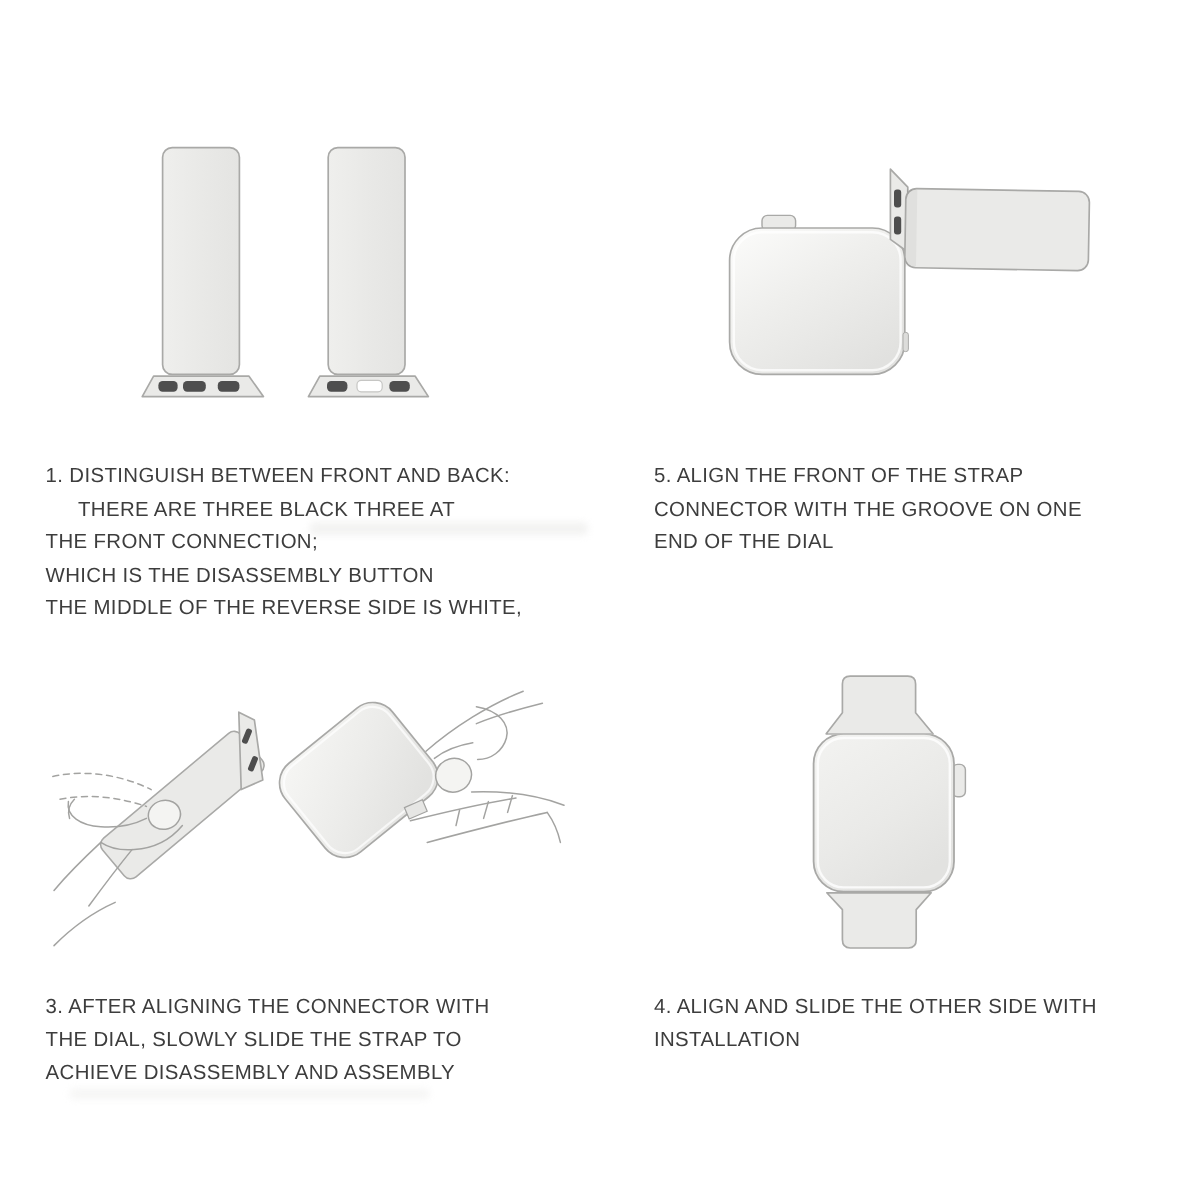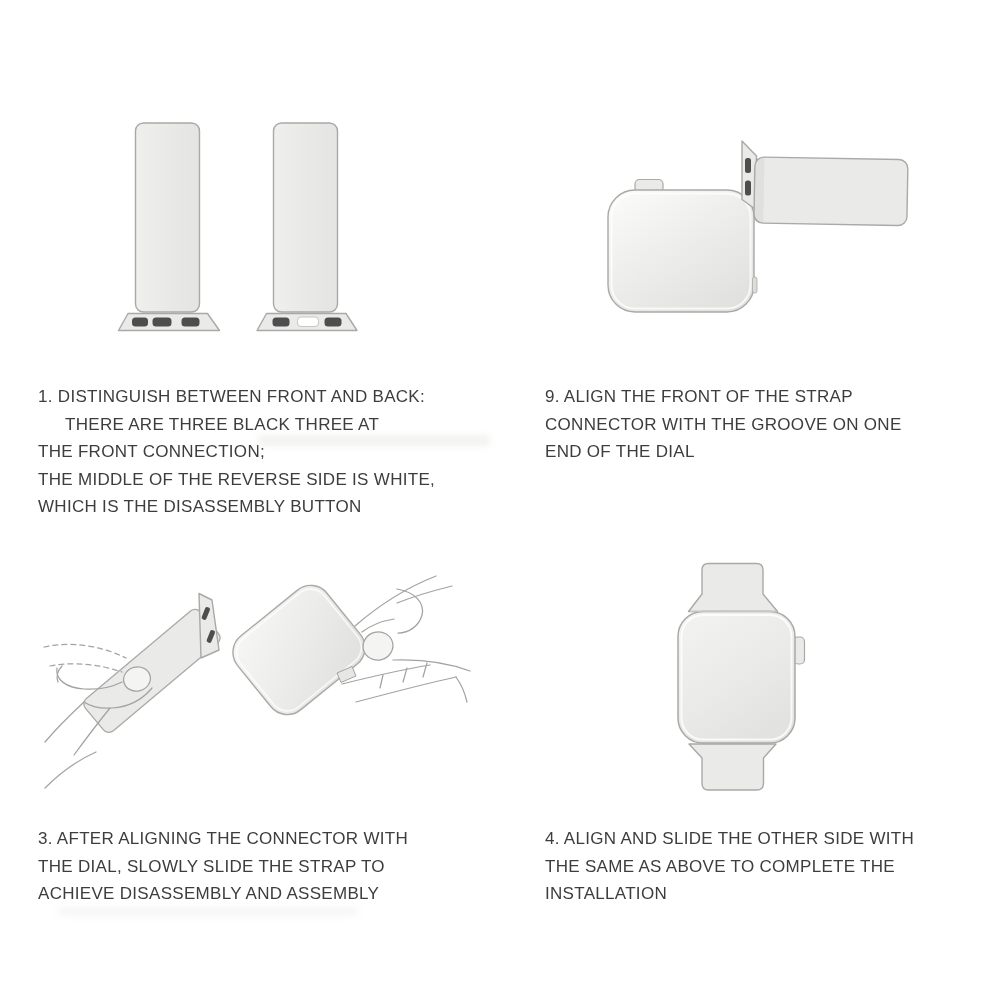--- a/index.html
+++ b/index.html
@@ -131,36 +131,35 @@
     <rect x="678" y="611.5" width="117" height="131.5" rx="25" fill="url(#faceG4)" stroke="var(--line)" stroke-width="1.5"></rect>
     <rect x="681.5" y="615" width="110" height="124.5" rx="21.5" fill="none" stroke="#ffffff" stroke-opacity=".8" stroke-width="2"></rect>
     <line x1="690" y1="611.5" x2="777" y2="611.5" stroke="var(--line-soft)" stroke-width="1"></line>
   </g>
 </svg>
 
 <div class="caption" style="left:38px;top:383px">
   <div>1. DISTINGUISH BETWEEN FRONT AND BACK:</div>
   <div class="indent">THERE ARE THREE BLACK THREE AT</div>
   <div>THE FRONT CONNECTION;</div>
+  <div>WHICH IS THE DISASSEMBLY BUTTON</div>
   <div>THE MIDDLE OF THE REVERSE SIDE IS WHITE,</div>
-  <div>WHICH IS THE DISASSEMBLY BUTTON</div>
 </div>
 
 <div class="caption" style="left:545px;top:383px">
-  <div>9. ALIGN THE FRONT OF THE STRAP</div>
+  <div>5. ALIGN THE FRONT OF THE STRAP</div>
   <div>CONNECTOR WITH THE GROOVE ON ONE</div>
   <div>END OF THE DIAL</div>
 </div>
 
 <div class="caption" style="left:38px;top:825px">
   <div>3. AFTER ALIGNING THE CONNECTOR WITH</div>
   <div>THE DIAL, SLOWLY SLIDE THE STRAP TO</div>
   <div>ACHIEVE DISASSEMBLY AND ASSEMBLY</div>
 </div>
 
 <div class="caption" style="left:545px;top:825px">
   <div>4. ALIGN AND SLIDE THE OTHER SIDE WITH</div>
-  <div>THE SAME AS ABOVE TO COMPLETE THE</div>
   <div>INSTALLATION</div>
 </div>
 
 <div class="artifact" style="left:258px;top:435px;width:232px;height:11px;opacity:.55"></div>
 <div class="artifact" style="left:58px;top:907px;width:300px;height:9px;opacity:.4"></div>
 
 </body></html>

